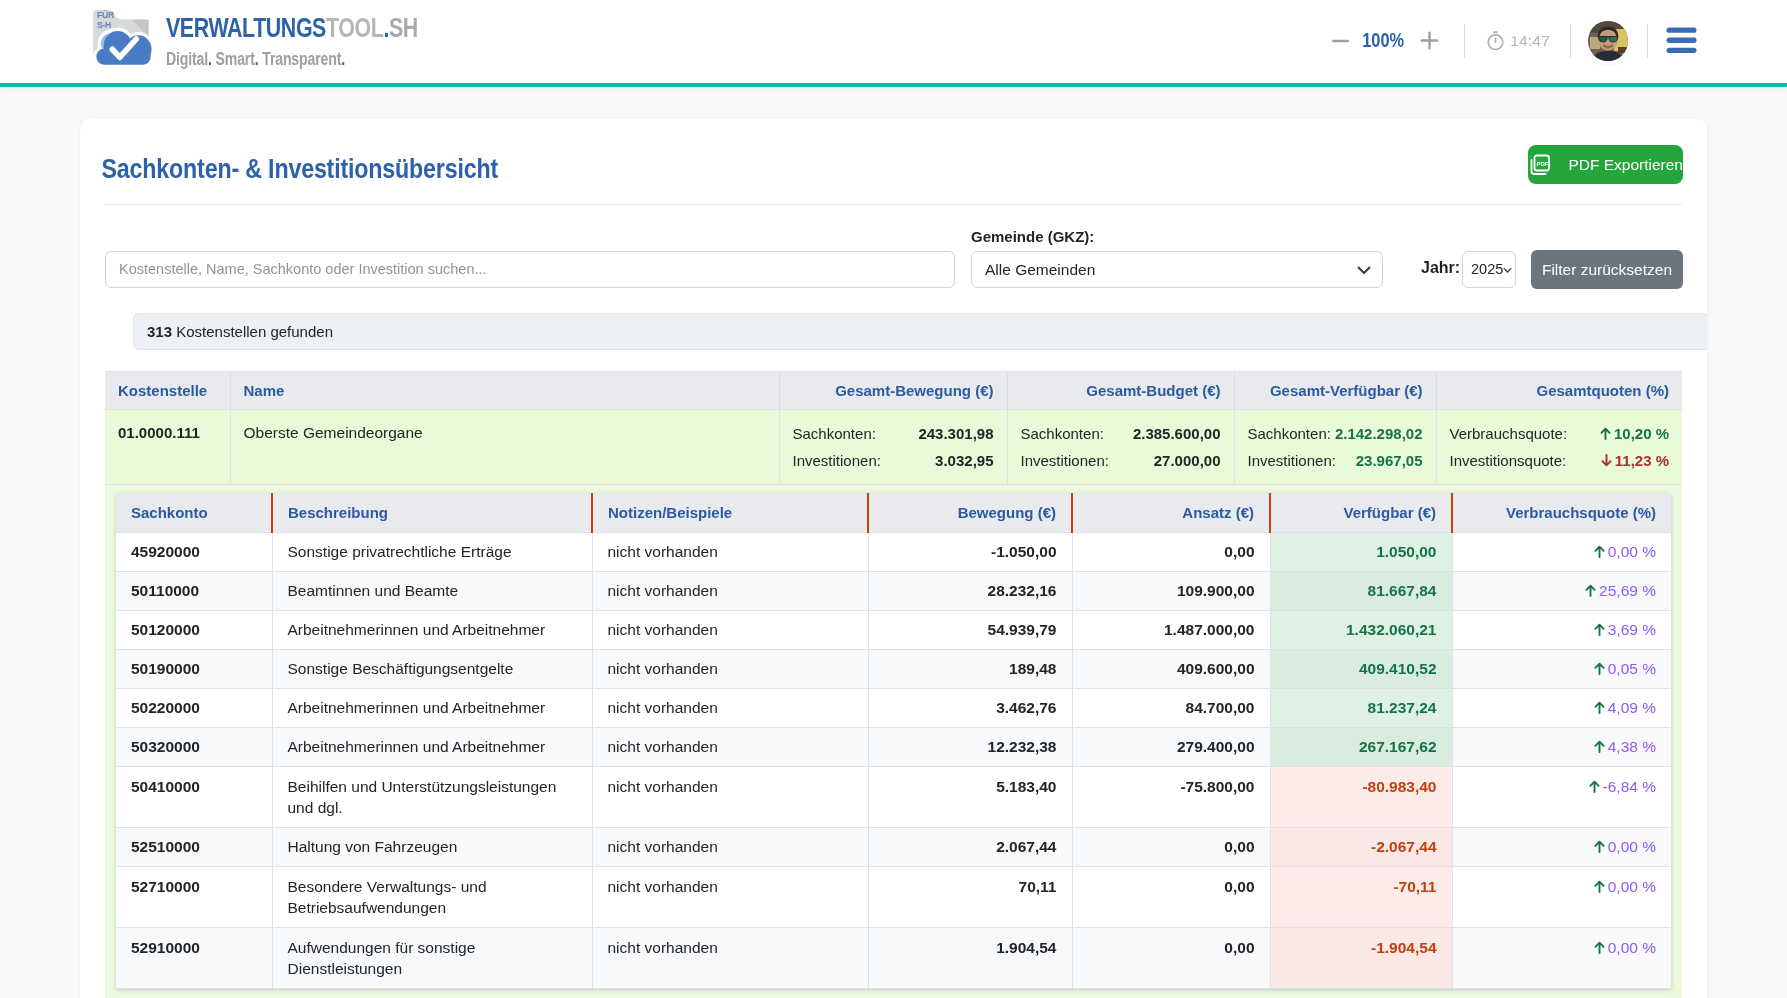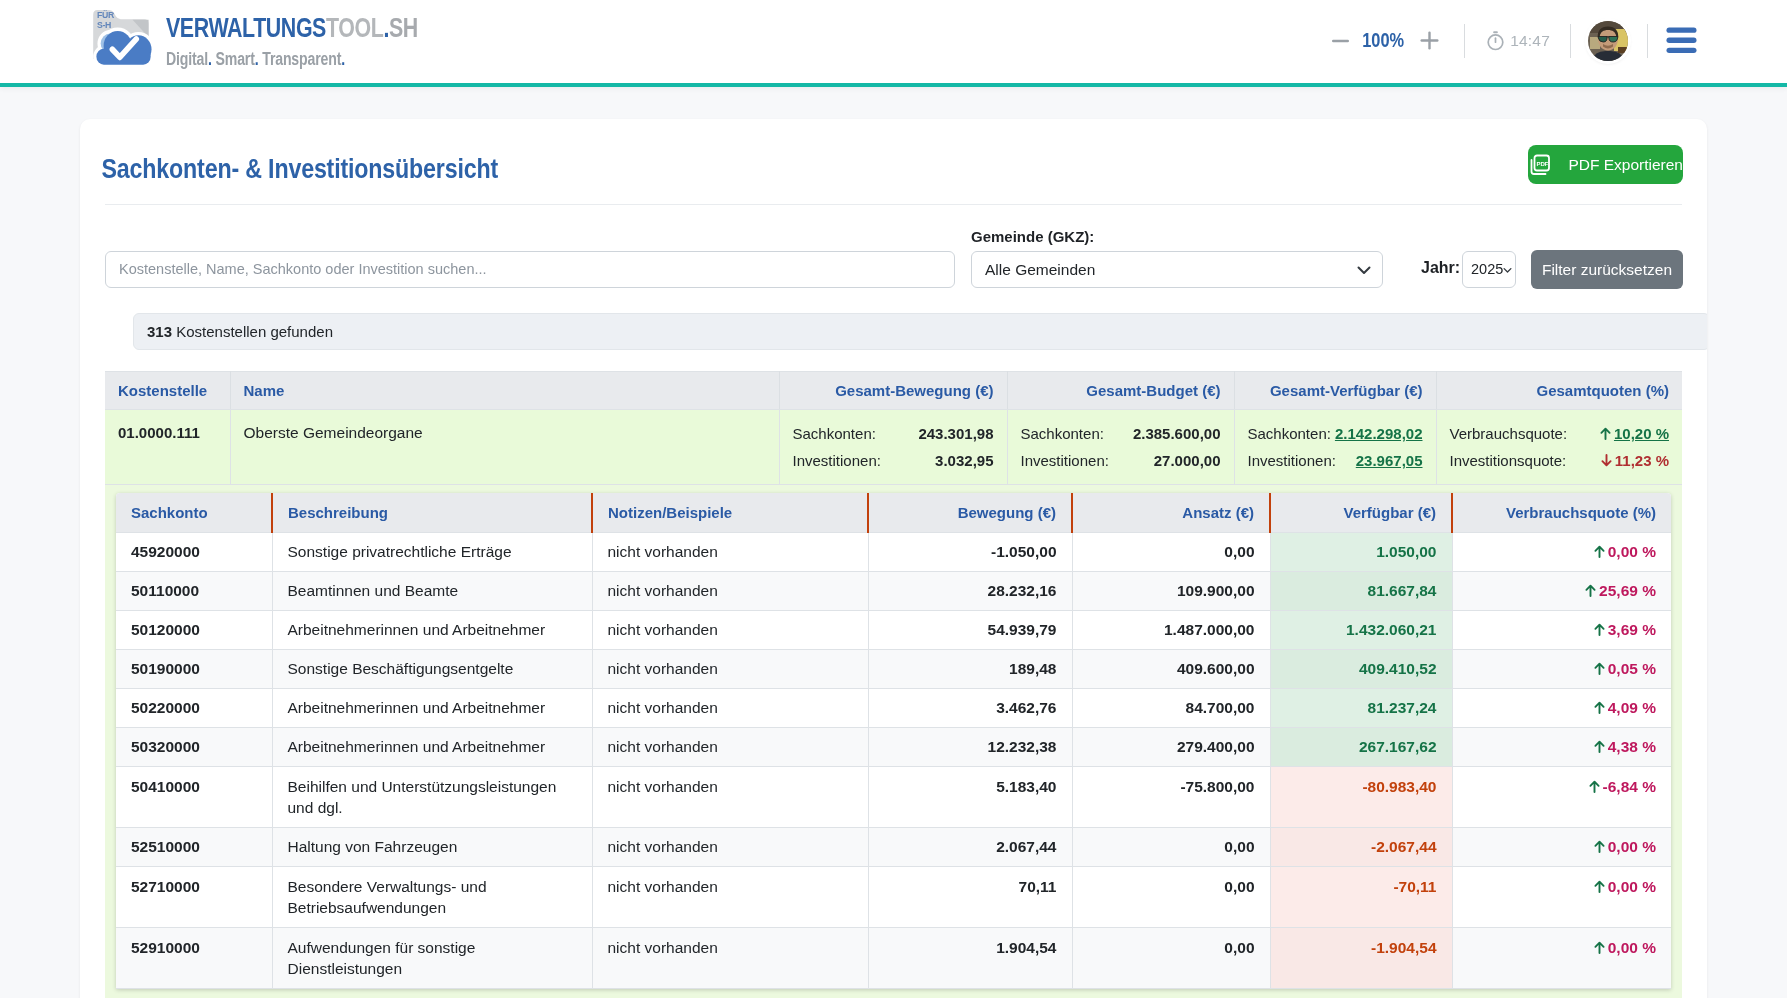--- a/index.html
+++ b/index.html
@@ -109,21 +109,21 @@
   .outer-table th:last-child { border-right:none; }
   .outer-table th.r { text-align:right; }
   .outer-table td {
     background:#e9fad9; vertical-align:top;
     border-right:1px solid #dee2e6; border-bottom:1px solid #dee2e6;
     padding:10px 13px; height:75px; font-size:15.5px;
   }
   .outer-table td:last-child { border-right:none; }
   .kv { display:flex; justify-content:space-between; line-height:27px; font-size:15px; }
   .kv .v { font-weight:bold; }
-  .green { color:#157347;text-decoration:underline; }
+  .green { color:#157347; }
   .arr { vertical-align:-1px; margin-right:3px; }
   .red { color:#b02e31; }
   .details-row {
     margin:0 25px; height:27.5px; background:#f8f9fa;
     border-bottom:3px solid #2255a4;
     display:flex; align-items:center; justify-content:center;
   }
   .chip {
     width:16px; height:15px; background:#fff; border:1px solid #ccd1d6; border-radius:4px;
     display:flex; align-items:center; justify-content:center; margin-right:6px;
@@ -152,21 +152,21 @@
     background:#fff; text-align:left; line-height:21px;
   }
   .inner-table td:last-child { border-right:none; }
   .inner-table tr.alt td { background:#f8f9fa; }
   .inner-table td.r { text-align:right; }
   .inner-table td.b { font-weight:bold; }
   .inner-table td.vg { background:#dff0e4; color:#157347; font-weight:bold; }
   .inner-table tr.alt td.vg { background:#daecdf; }
   .inner-table td.vr { background:#fcebe9; color:#c2410c; font-weight:bold; }
   .inner-table tr.alt td.vr { background:#f9e8e6; }
-  .inner-table td.q { color:#be185d; font-weight:bold; }
+  .inner-table td.q { color:#8b5cf6; font-weight:normal; }
   .inner-table td.two { padding-top:9px; padding-bottom:9px; vertical-align:top; }
 </style>
 </head>
 <body>
 <div class="topbar">
   <svg class="logo-icon" width="66" height="75" viewBox="0 0 62 66" preserveAspectRatio="none">
     <path d="M3 51 L3 12 Q3 8 7 8 L18 8 Q21 8 22.5 10.5 L24.3 13.5 Q25.8 16 28.8 16 L51 16 Q55 16 55 20 L55 47 Q55 51 51 51 Z" fill="#d6d8da"></path>
     <path d="M55 16.5 L55 32 L40 16.5 Z" fill="#c2c5c8"></path>
     <text x="6.5" y="15" font-size="8.2" font-weight="bold" fill="#6286bb" font-family="Liberation Sans,sans-serif" style="letter-spacing:-0.3px">FÜR</text>
     <text x="6.5" y="24" font-size="8.2" font-weight="bold" fill="#6286bb" font-family="Liberation Sans,sans-serif" style="letter-spacing:-0.3px">S-H</text>

